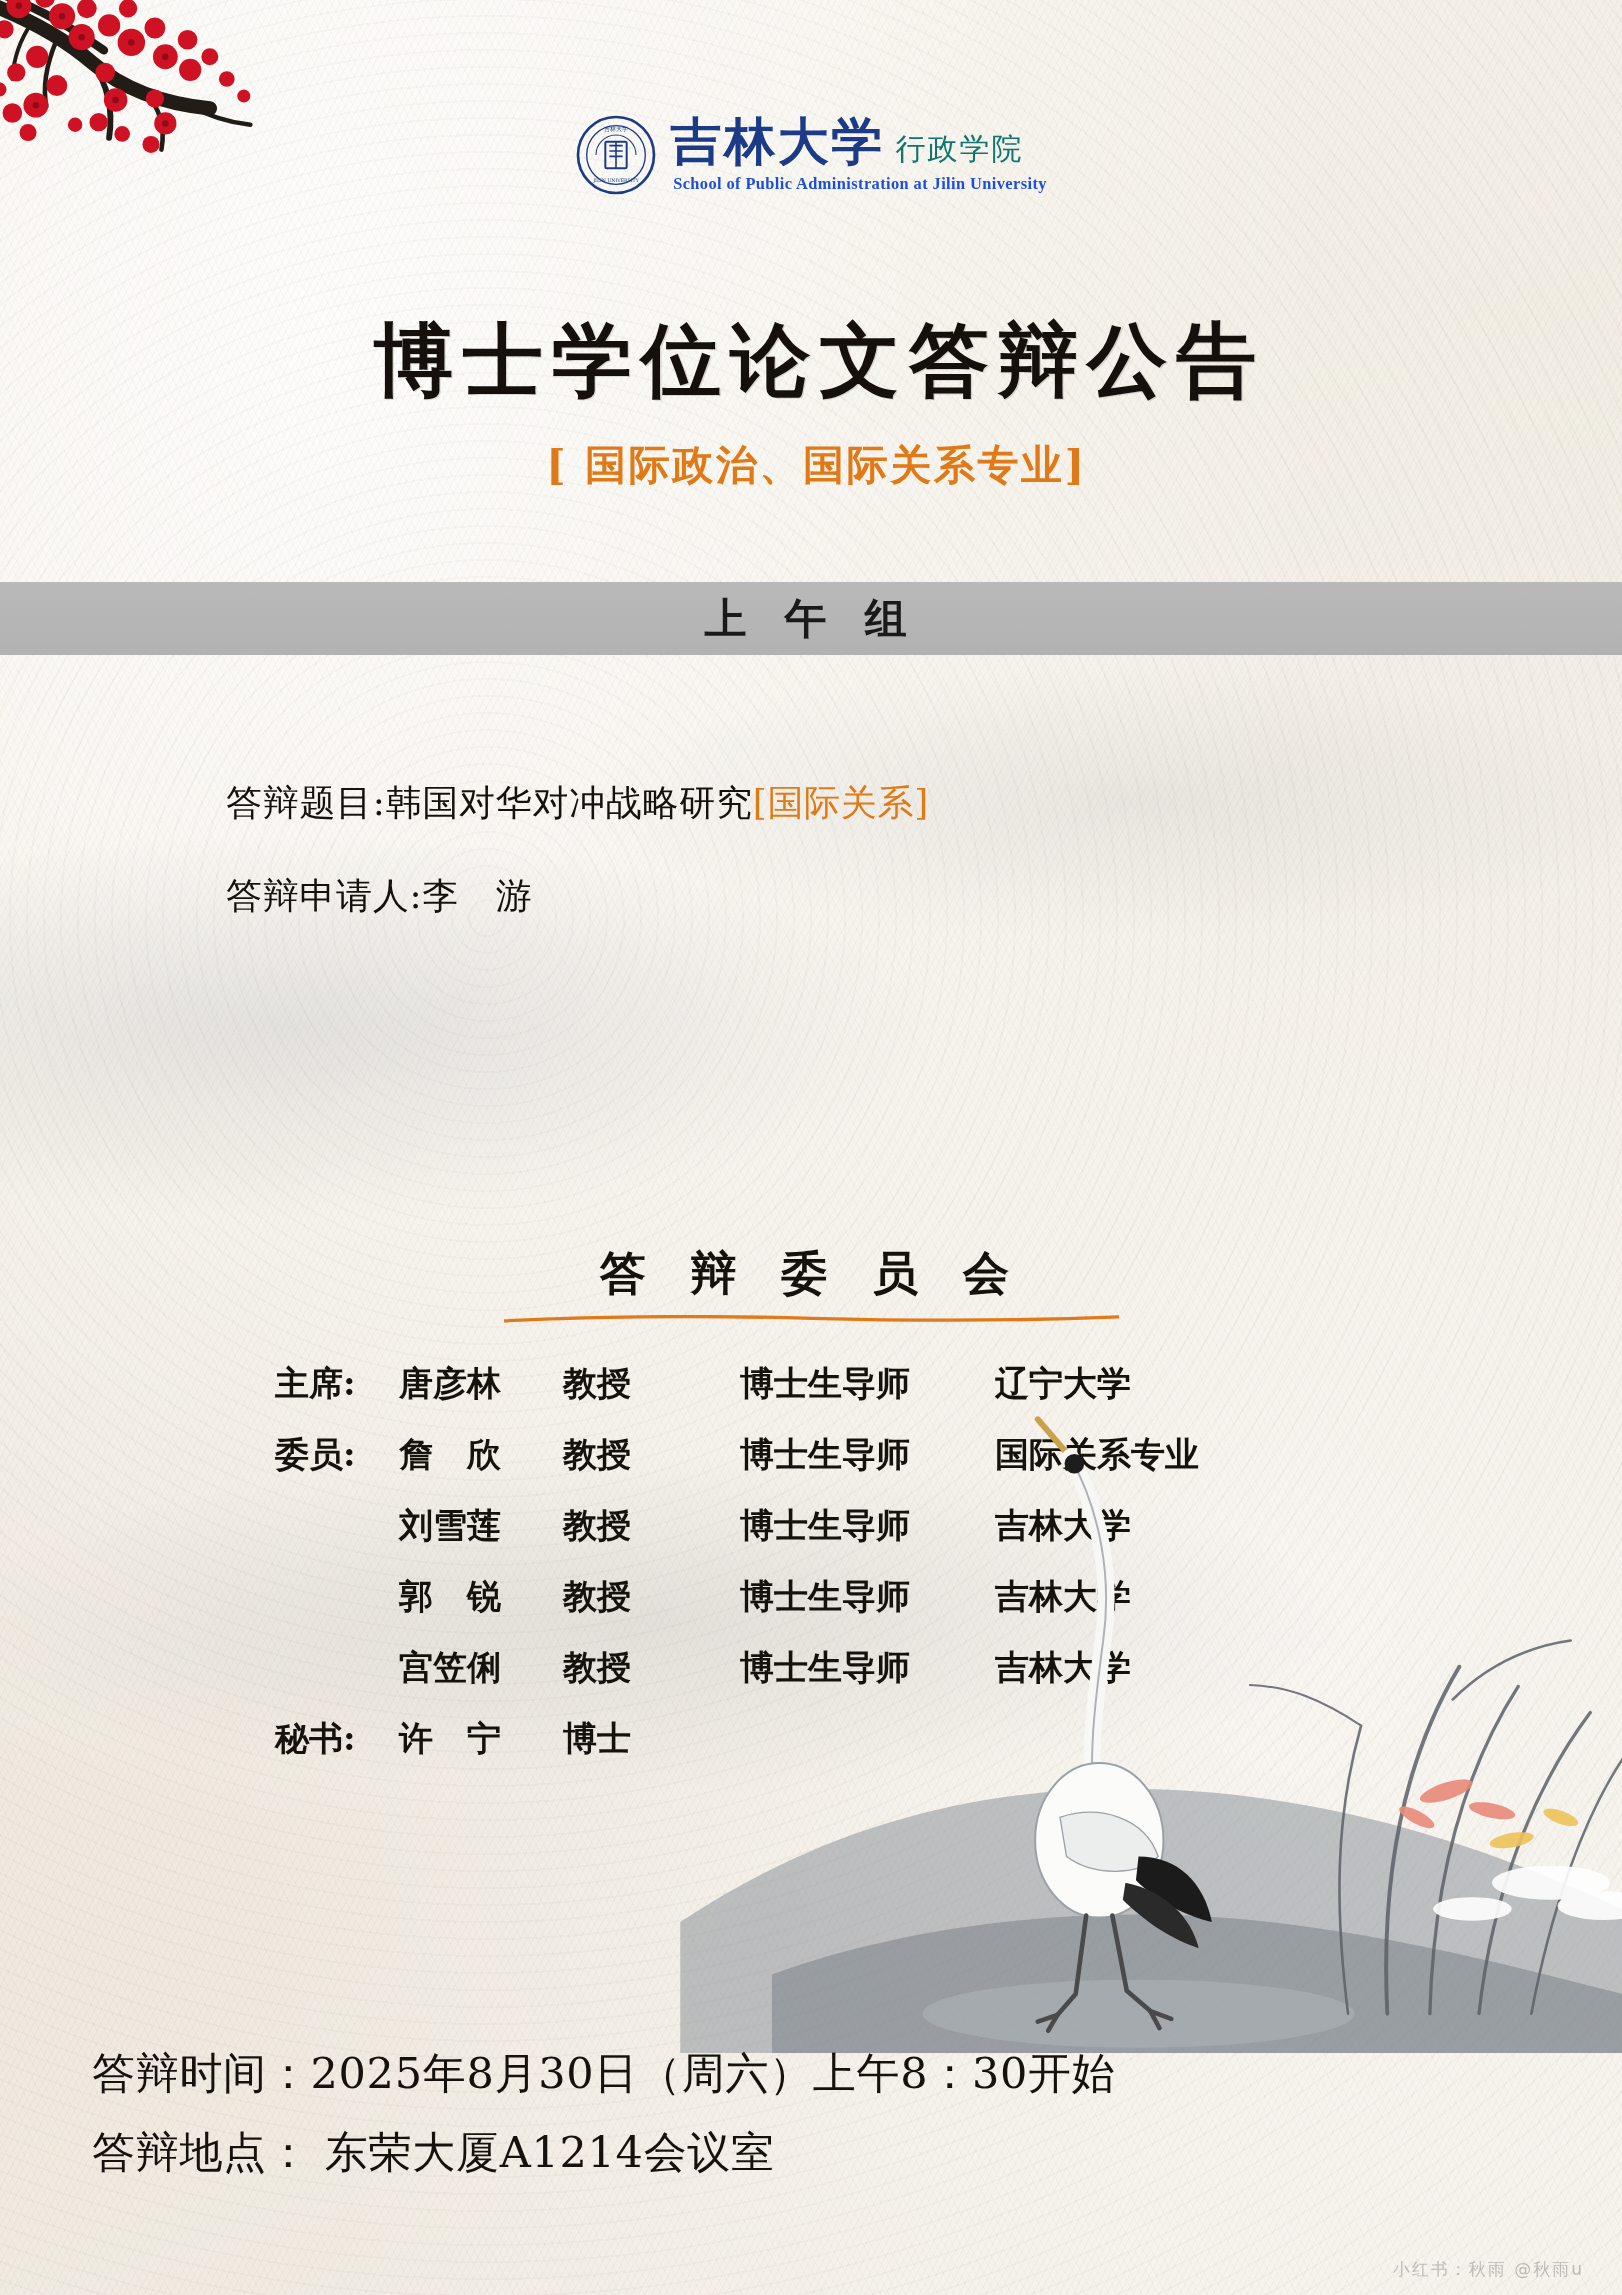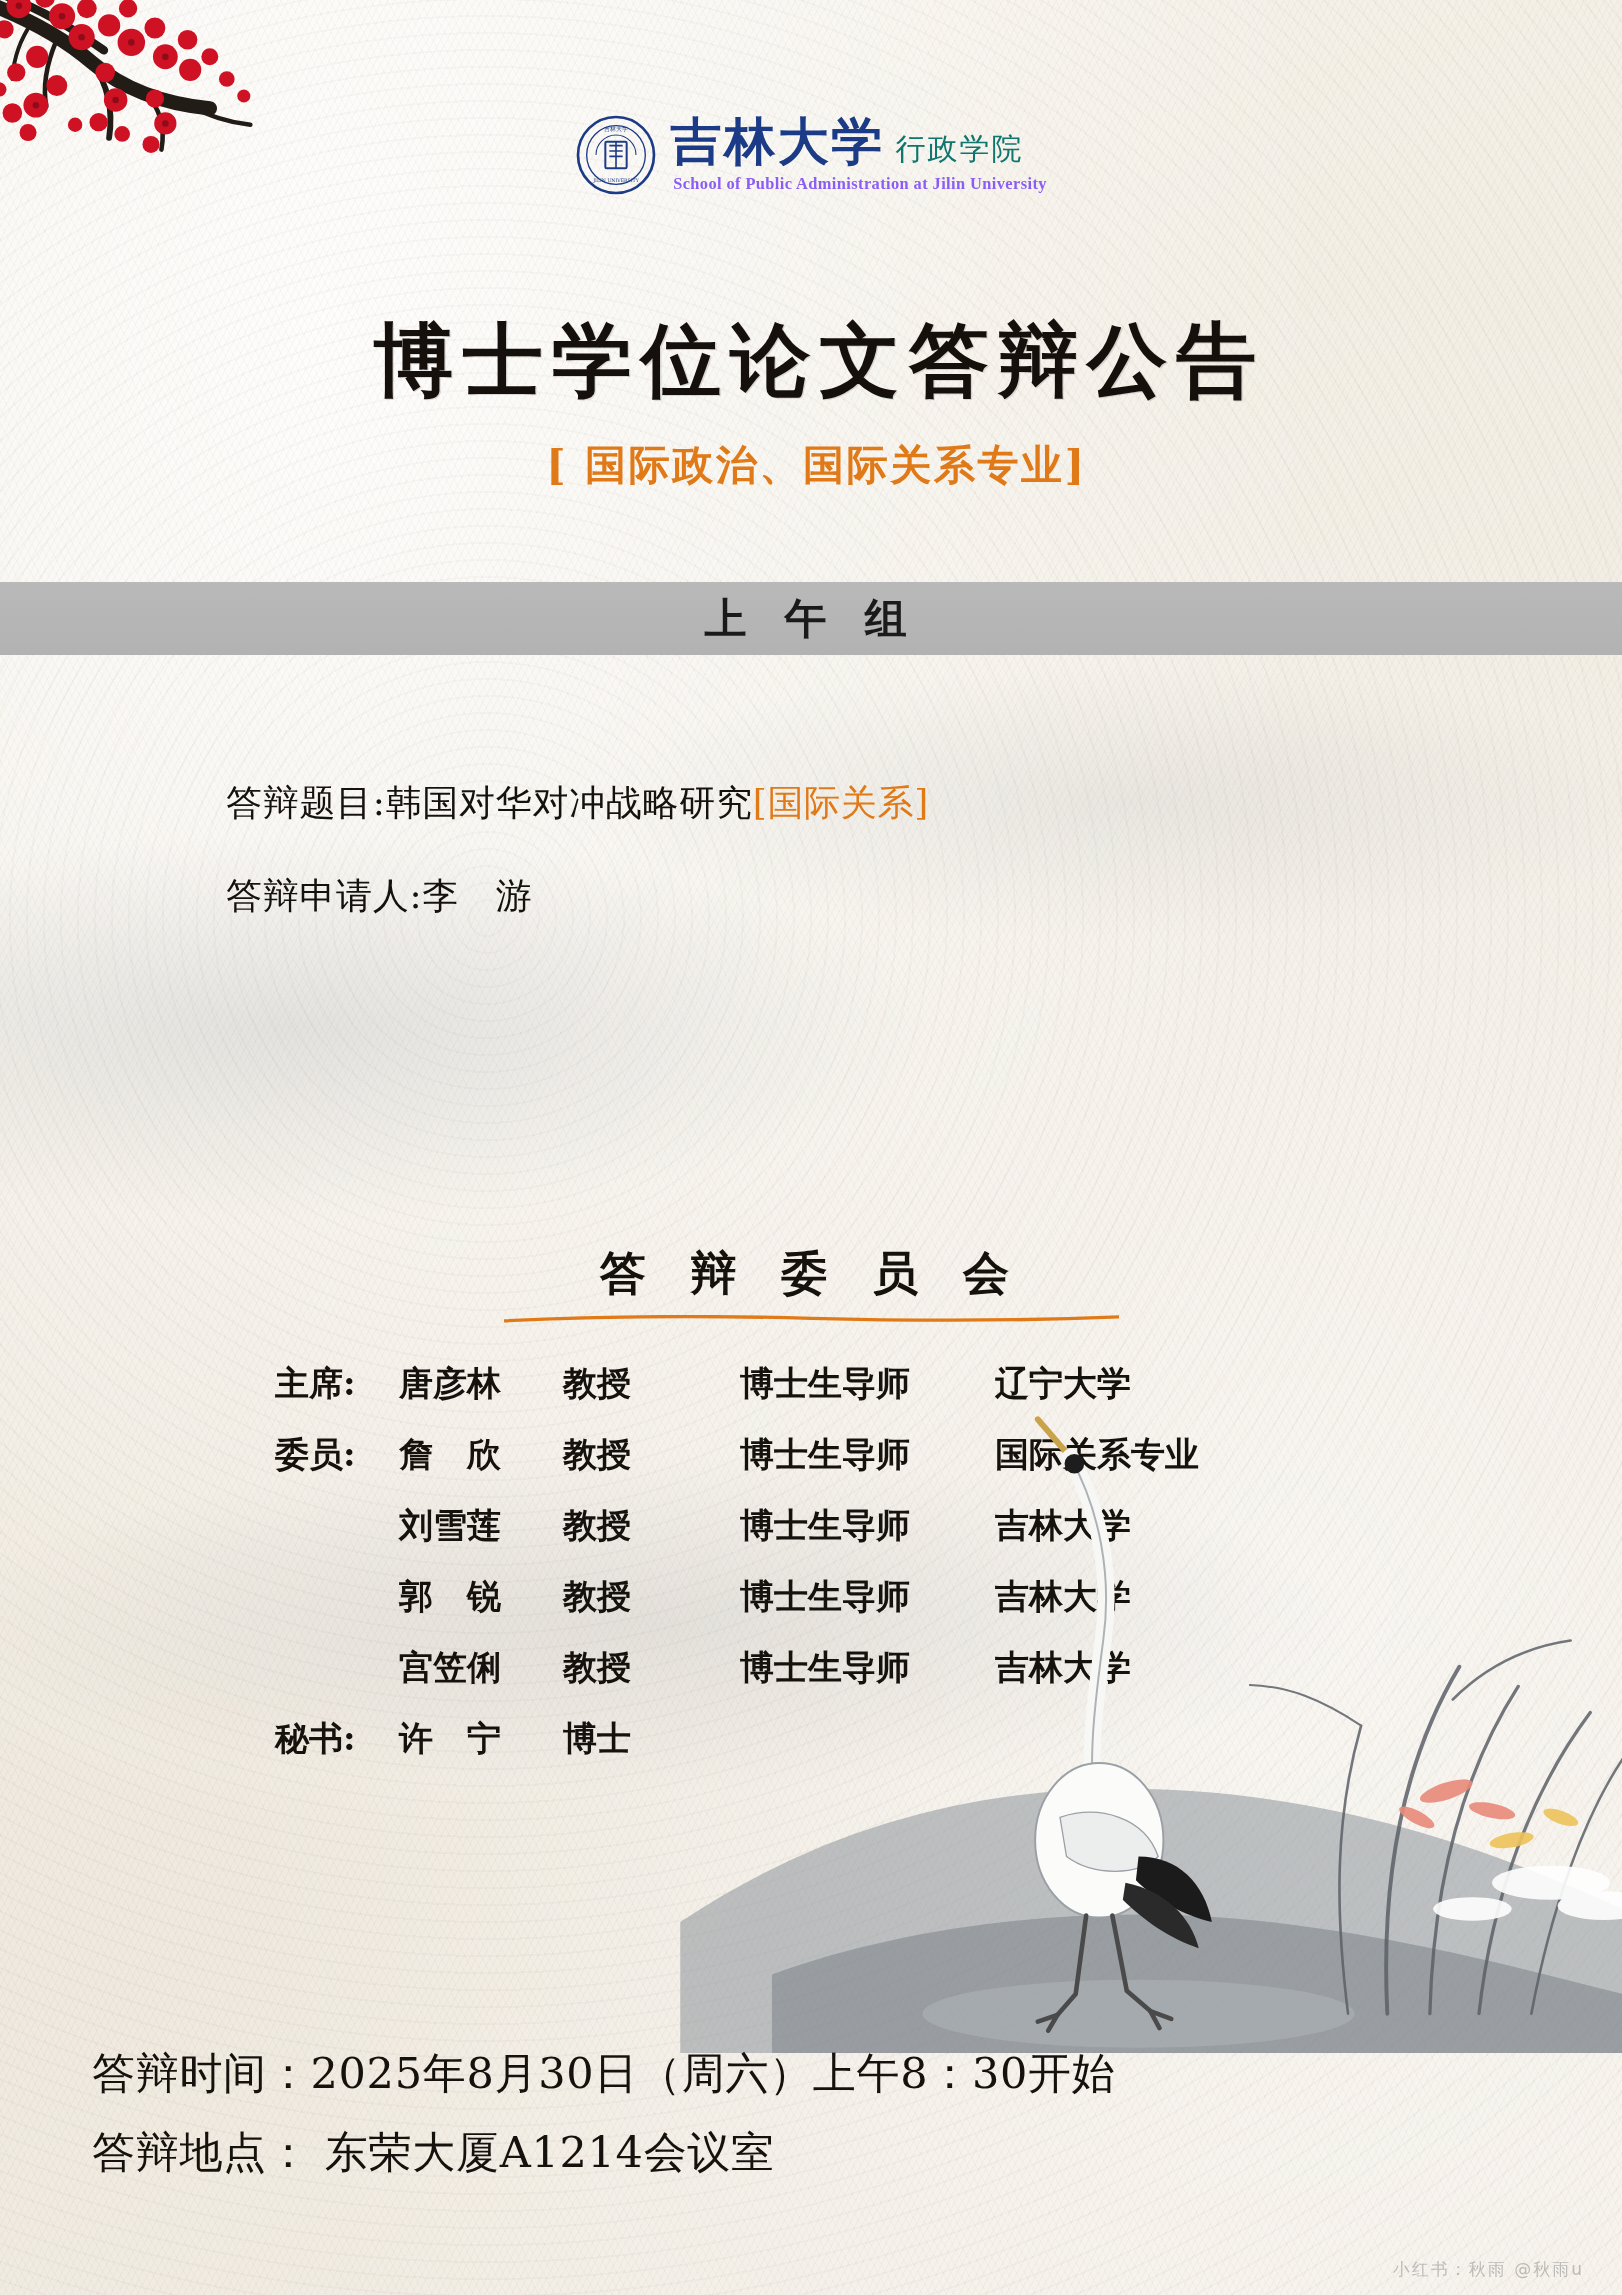--- a/index.html
+++ b/index.html
@@ -73,21 +73,21 @@
     font-family: "DejaVu Serif", serif;
     font-size: 30px;
     color: #0f766e;
     letter-spacing: 2px;
     line-height: 1;
   }
   .logo-en {
     font-family: "Liberation Serif", serif;
     font-size: 16.4px;
     font-weight: 700;
-    color: #8b5cf6;
+    color: #1d4ed8;
     letter-spacing: 0.4px;
     margin-top: 7.9px;
     margin-left: 2.6px;
   }
 
   
   .main-title {
     position: absolute;
     left: 16px; right: 0;
     top: 308px;

